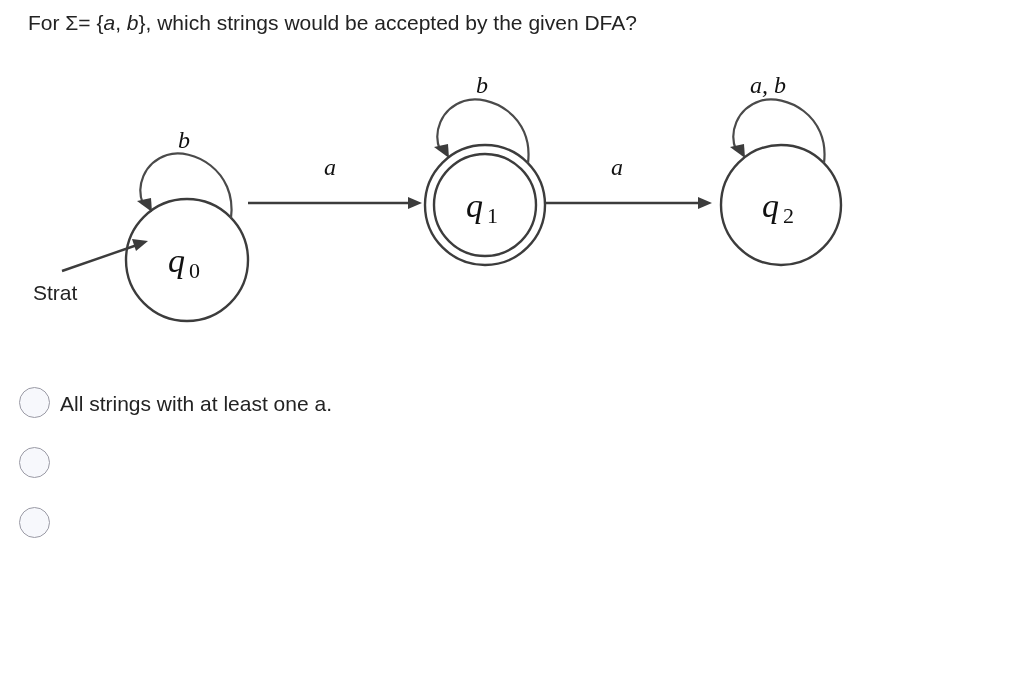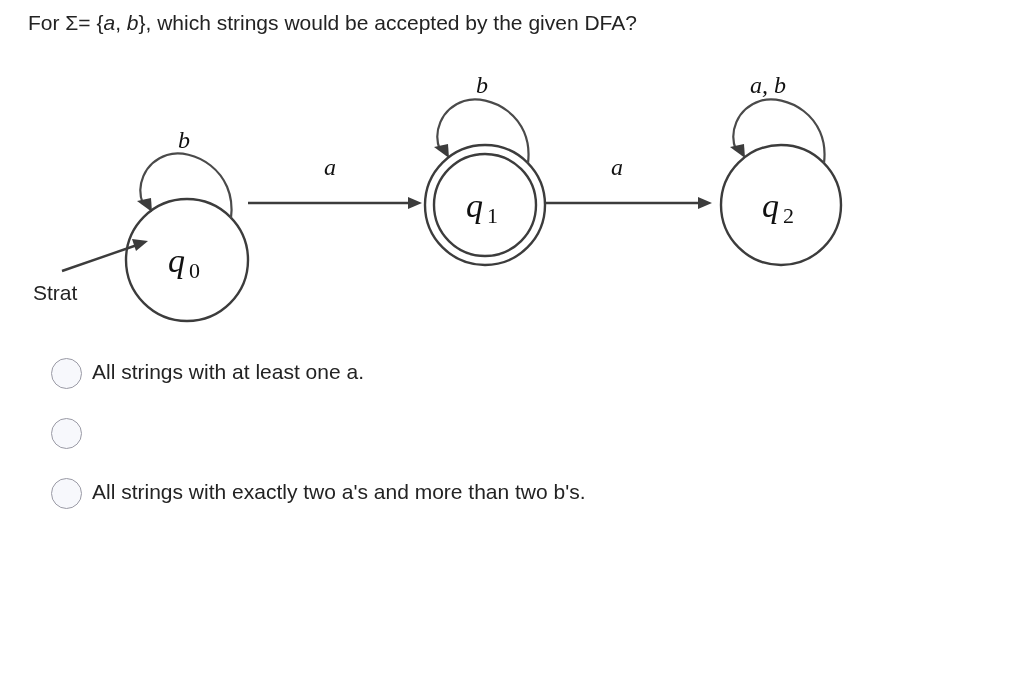--- a/index.html
+++ b/index.html
@@ -83,25 +83,24 @@
 
   
   #answer-options {
     position: absolute;
     left: 0;
     top: 358px;
     width: 1016px;
   }
   .option-row {
     display: flex;
-    align-items: flex-start;
+    align-items: flex-end;
     height: 60px;
     padding-left: 19px;
     box-sizing: border-box;
-    margin-left: 32px;
   }
   .radio {
     width: 31px;
     height: 31px;
     min-width: 31px;
     border-radius: 50%;
     border: 1.5px solid #9a9aa5;
     background: #f7f8fc;
     box-sizing: border-box;
   }
@@ -188,17 +187,16 @@
     <span class="option-text">All strings with at least one a.</span>
   </div>
 
 
   <div class="option-row">
     <span class="radio"></span>
   </div>
 
   <div class="option-row">
     <span class="radio"></span>
-    <span class="option-text">All strings with exactly two a's and more than two b's.</span>
   </div>
 
 
 </div>
 
 </body></html>

